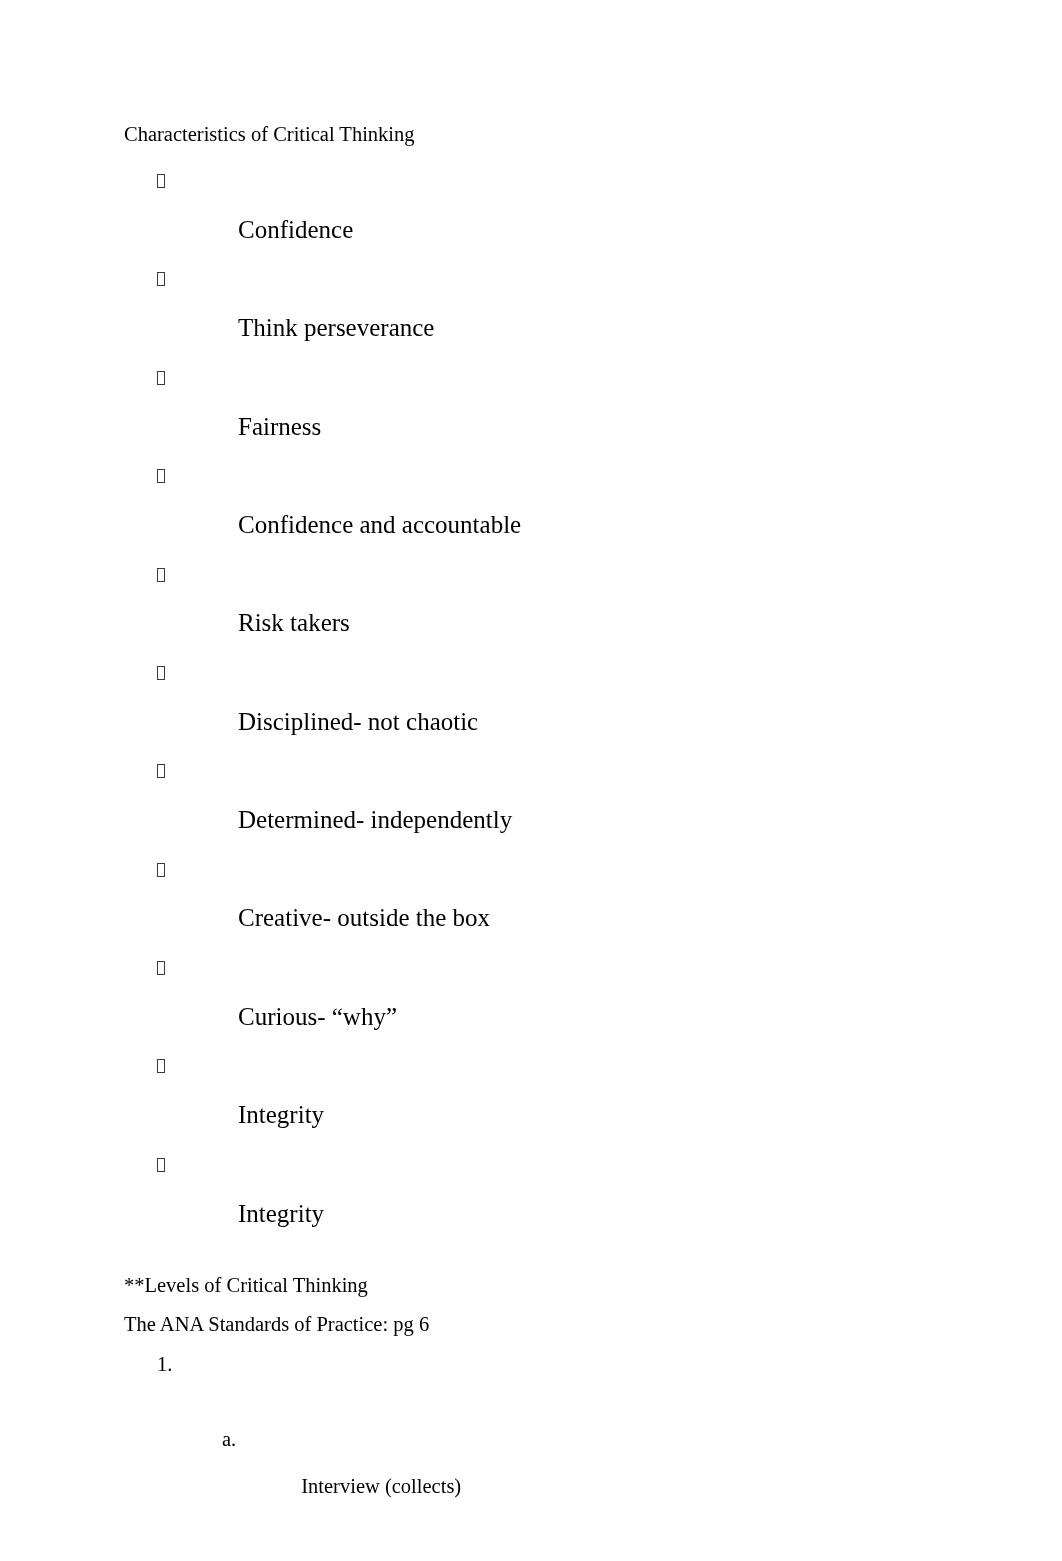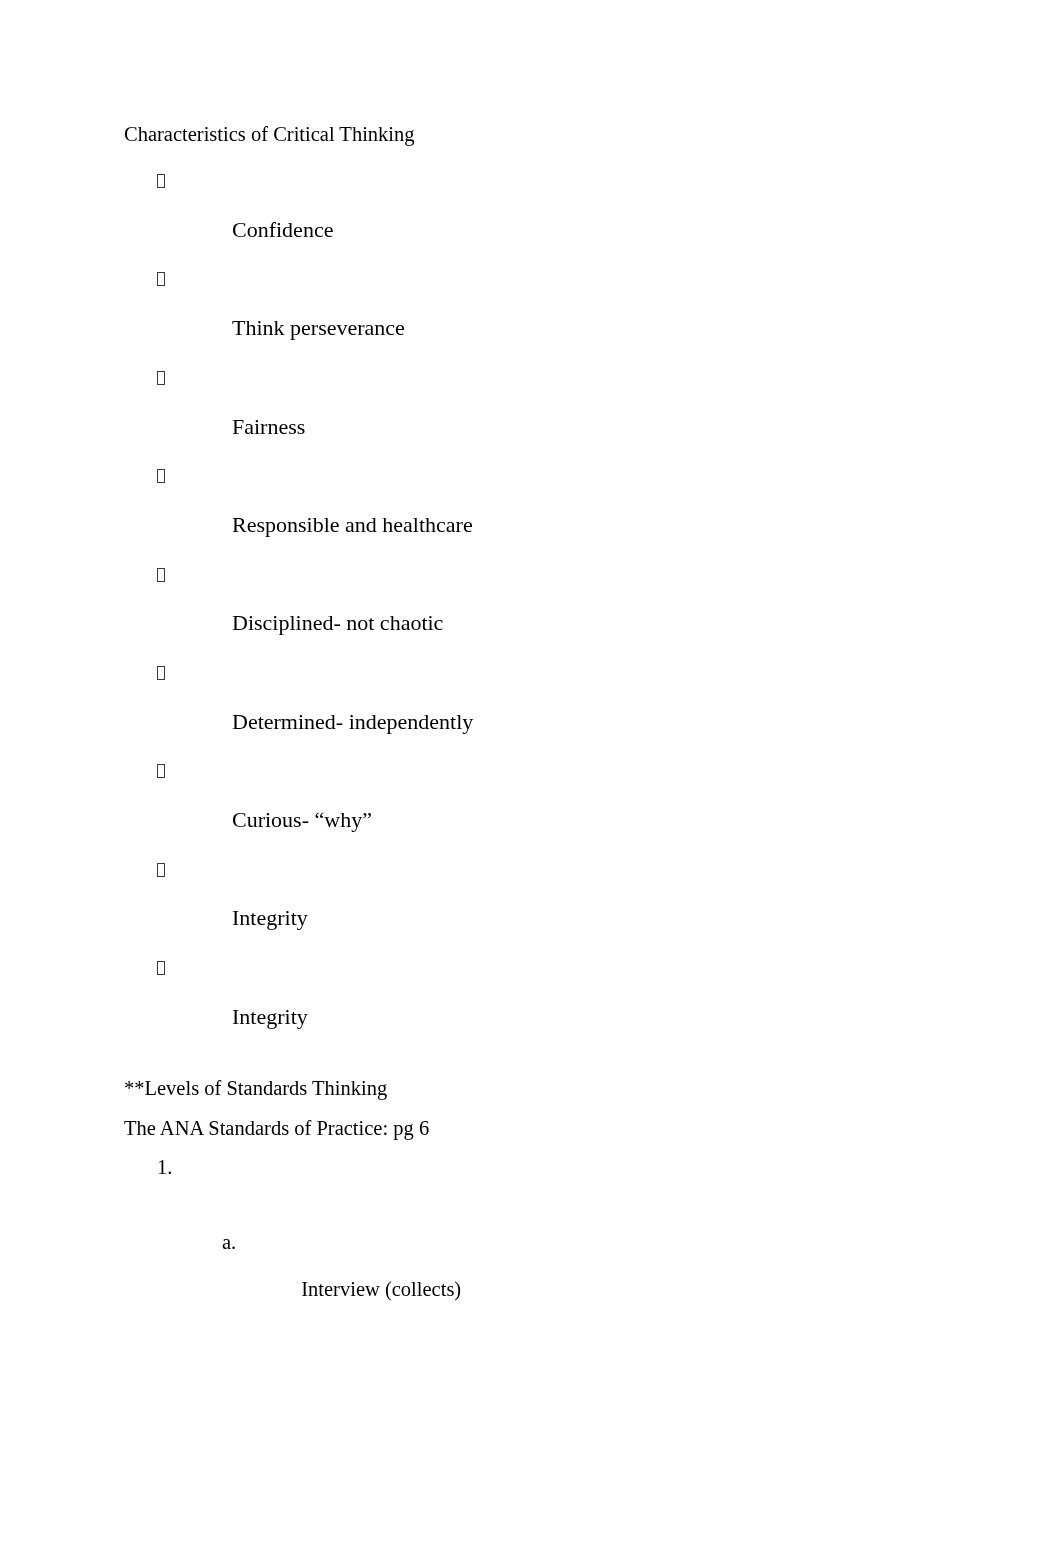--- a/index.html
+++ b/index.html
@@ -38,21 +38,21 @@
   .spacer-md { height: 22px; }
 
   
   .bullet-list {
     list-style: none;
     margin: 0;
     padding: 0;
   }
   .bullet-item {
     position: relative;
-    font-size: 22px;
+    font-size: 25px;
     line-height: 24.6px;
     padding-left: 64px;
     white-space: pre-wrap;
   }
   .tofu {
     position: absolute;
     left: 33px;
     top: 5.5px;
     display: inline-block;
     width: 8px;
@@ -126,47 +126,55 @@
       <li class="bullet-item">
         <span class="tofu"></span>
         <span>Think perseverance</span>
       </li>
       <li class="bullet-item">
         <span class="tofu"></span>
         <span>Fairness</span>
       </li>
       <li class="bullet-item">
         <span class="tofu"></span>
-        <span>Responsible and healthcare</span>
+        <span>Confidence and accountable</span>
+      </li>
+      <li class="bullet-item">
+        <span class="tofu"></span>
+        <span>Risk takers</span>
       </li>
       <li class="bullet-item">
         <span class="tofu"></span>
         <span>Disciplined- not chaotic</span>
       </li>
       <li class="bullet-item">
         <span class="tofu"></span>
         <span>Determined- independently</span>
+      </li>
+      <li class="bullet-item">
+        <span class="tofu"></span>
+        <span>Creative- outside the box</span>
       </li>
       <li class="bullet-item">
         <span class="tofu"></span>
         <span>Curious- “why”</span>
       </li>
       <li class="bullet-item">
         <span class="tofu"></span>
         <span>Integrity</span>
       </li>
       <li class="bullet-item">
         <span class="tofu"></span>
         <span>Integrity</span>
       </li>
     </ul>
 
     <div class="spacer-md"></div>
 
-    <p class="para">**Levels of Standards Thinking</p>
+    <p class="para">**Levels of Critical Thinking</p>
 
     <div class="spacer-sm"></div>
 
     <p class="para">The ANA Standards of Practice: pg 6</p>
 
     <div class="spacer-sm"></div>
 
     <ol class="num-list">
 
       <li class="num-item">

